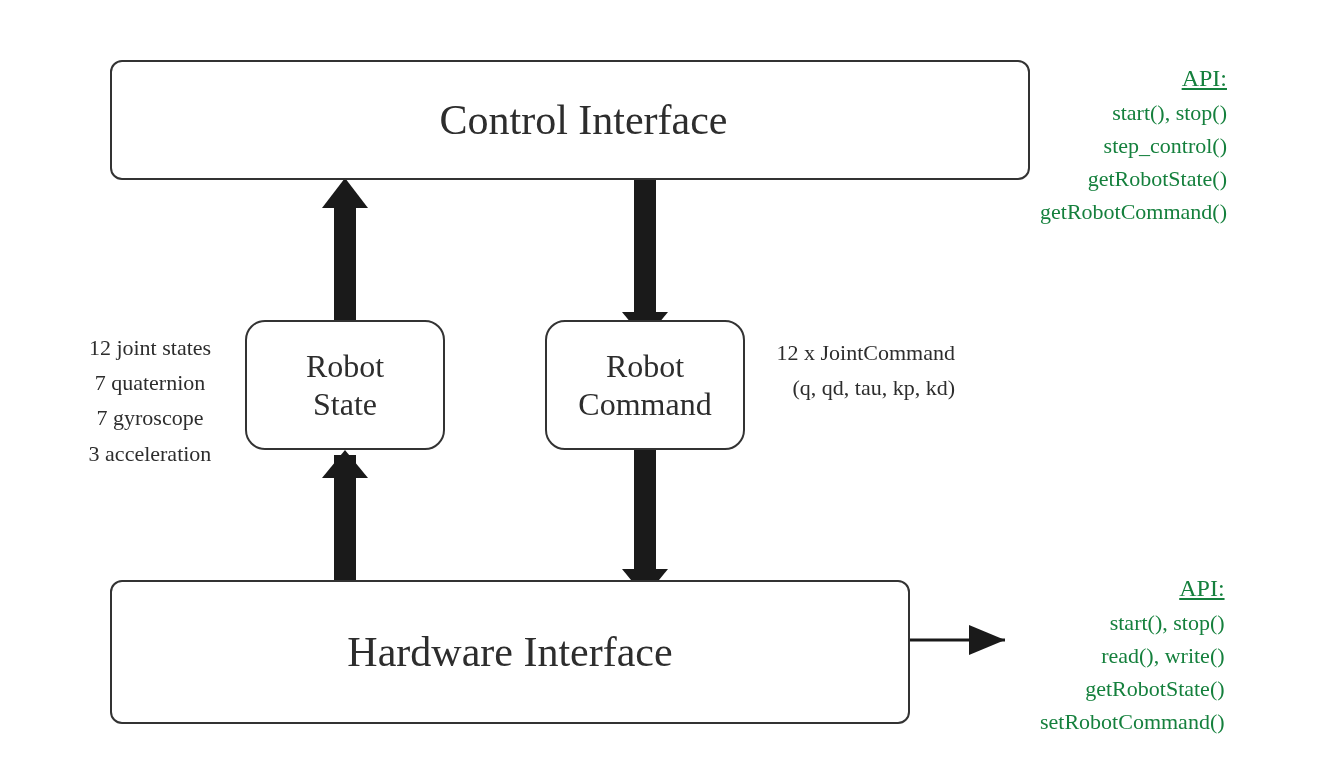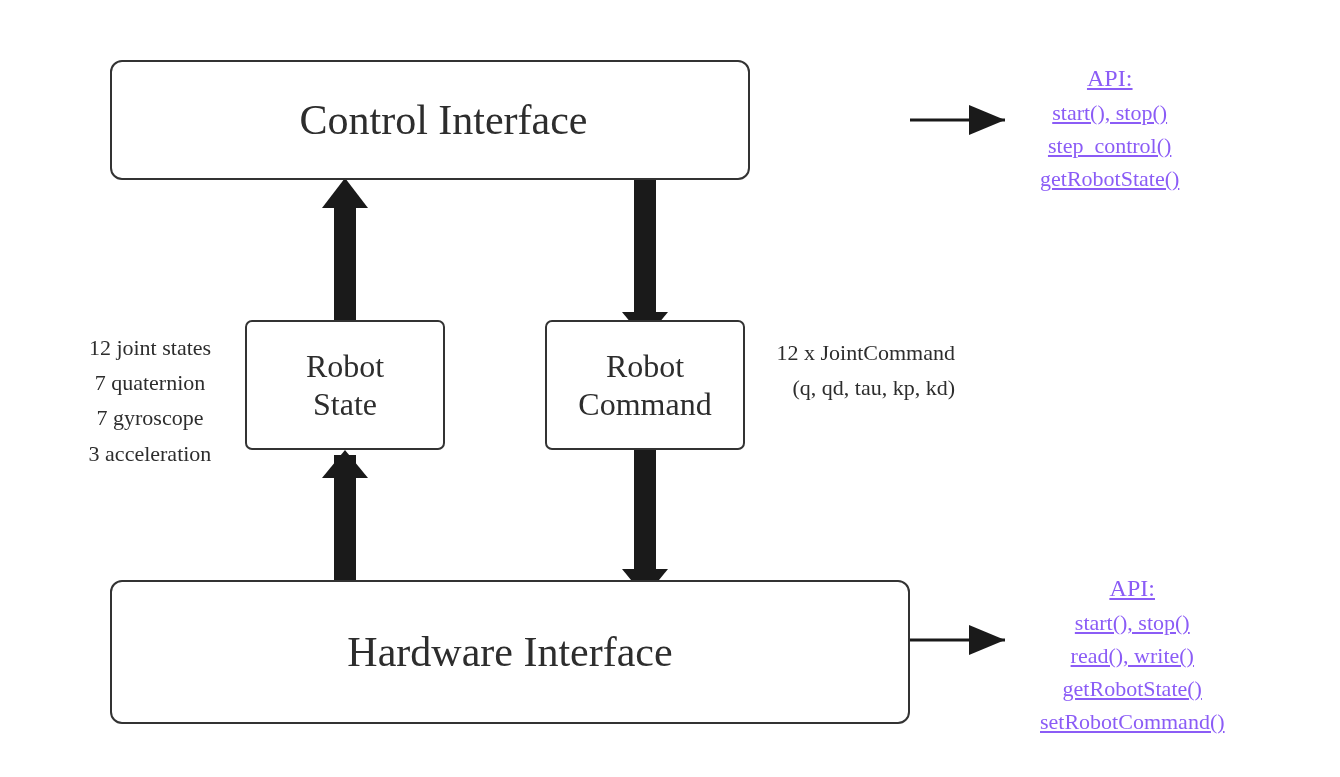--- a/index.html
+++ b/index.html
@@ -32,43 +32,42 @@
     .interface-box .box-label {
       font-size: 42px;
       color: #2d2d2d;
       text-align: center;
       font-weight: normal;
     }
 
     .rounded-box {
       position: absolute;
       border: 2px solid #333;
-      border-radius: 7px;
+      border-radius: 20px;
       display: flex;
       align-items: center;
       justify-content: center;
       background: #fff;
     }
 
     .rounded-box .box-label {
       font-size: 32px;
       color: #2d2d2d;
       text-align: center;
       font-weight: normal;
       line-height: 1.2;
     }
 
     
     .api-block {
       position: absolute;
       font-size: 22px;
-      color: #8b5cf6;
+      color: #15803d;
       line-height: 1.5;
-      text-align: center;
-      text-decoration: underline;
+      text-align: right;
     }
 
     .api-block .api-title {
       text-decoration: underline;
       font-size: 24px;
     }
 
     
     .side-label {
       position: absolute;
@@ -128,21 +127,21 @@
     <line x1="345" y1="580" x2="345" y2="455" stroke="#1a1a1a" stroke-width="22" stroke-linecap="butt"></line>
     <polygon points="345,450 322,478 368,478" fill="#1a1a1a"></polygon>
 
     <line x1="645" y1="180" x2="645" y2="315" stroke="#1a1a1a" stroke-width="22" stroke-linecap="butt"></line>
     <polygon points="645,340 622,312 668,312" fill="#1a1a1a"></polygon>
 
     <line x1="645" y1="450" x2="645" y2="572" stroke="#1a1a1a" stroke-width="22" stroke-linecap="butt"></line>
     <polygon points="645,597 622,569 668,569" fill="#1a1a1a"></polygon>
   </svg>
 
-  <div class="interface-box" style="left:110px; top:60px; width:640px; height:120px;padding-left:27px;">
+  <div class="interface-box" style="left:110px; top:60px; width:920px; height:120px;padding-left:27px;">
     <span class="box-label">Control Interface</span>
   </div>
 
   <div class="interface-box" style="left:110px; top:580px; width:800px; height:144px;">
     <span class="box-label">Hardware Interface</span>
   </div>
 
   <div class="rounded-box" style="left:245px; top:320px; width:200px; height:130px;">
     <span class="box-label">Robot<br>State</span>
   </div>
@@ -161,20 +160,21 @@
   <div class="side-label-right" style="left:755px; top:335px; width:200px;">
     <span>12 x JointCommand</span><br>
     <span>(q, qd, tau, kp, kd)</span>
   </div>
 
   <div class="api-block" style="left:1040px; top:60px;">
     <span class="api-title">API:</span><br>
     <span>start(), stop()</span><br>
     <span>step_control()</span><br>
     <span>getRobotState()</span><br>
+    <span>getRobotCommand()</span>
   </div>
 
   <div class="api-block" style="left:1040px; top:570px;">
     <span class="api-title">API:</span><br>
     <span>start(), stop()</span><br>
     <span>read(), write()</span><br>
     <span>getRobotState()</span><br>
     <span>setRobotCommand()</span>
   </div>
 

